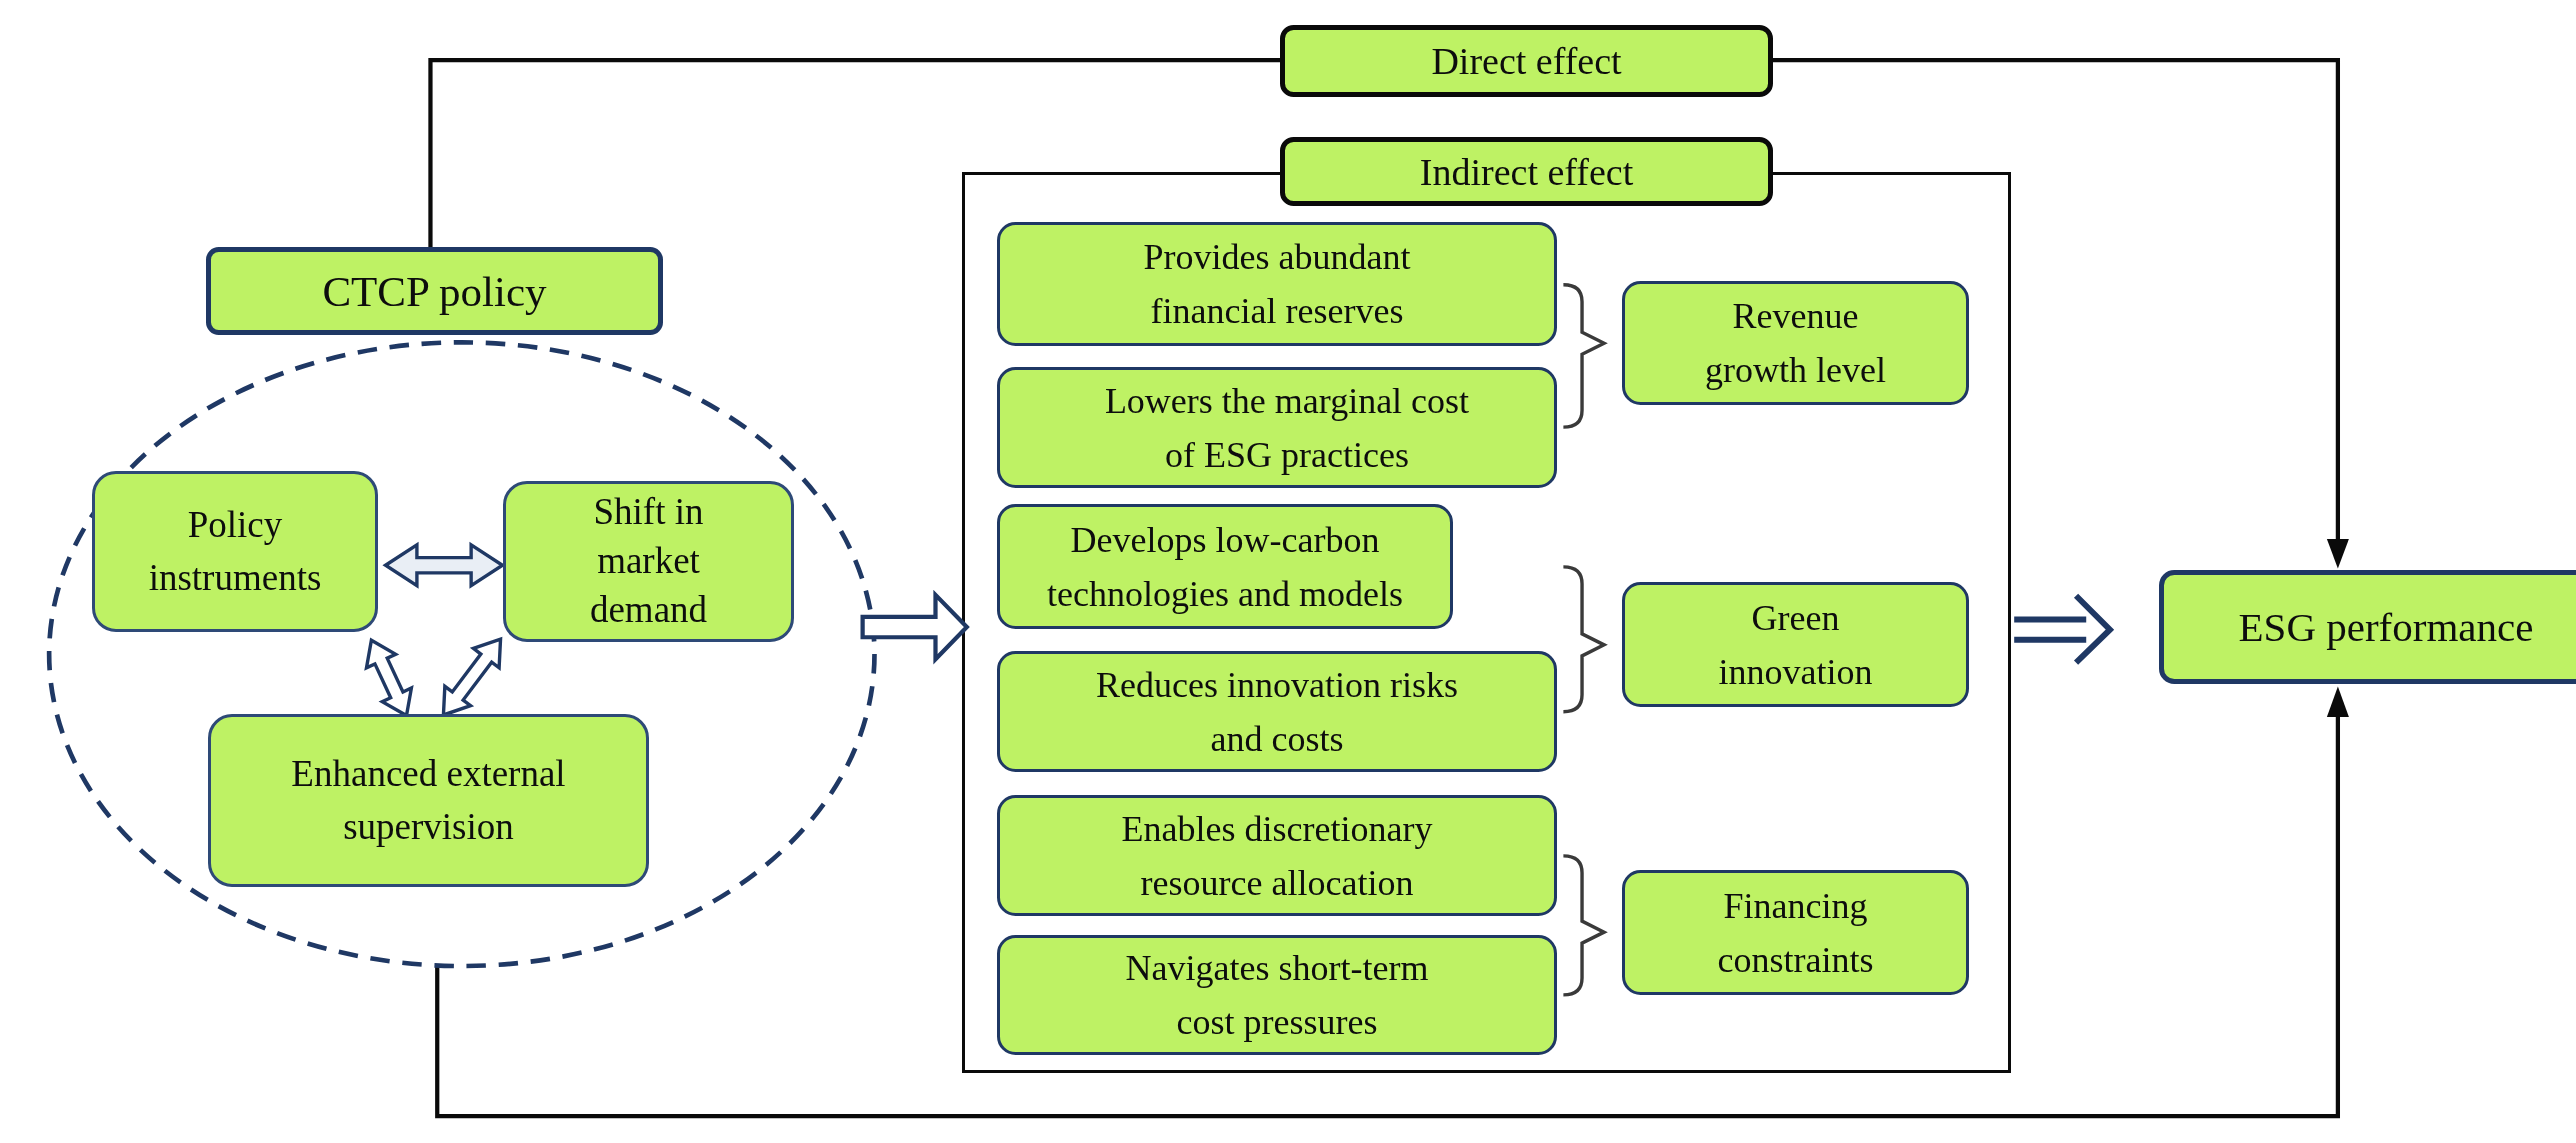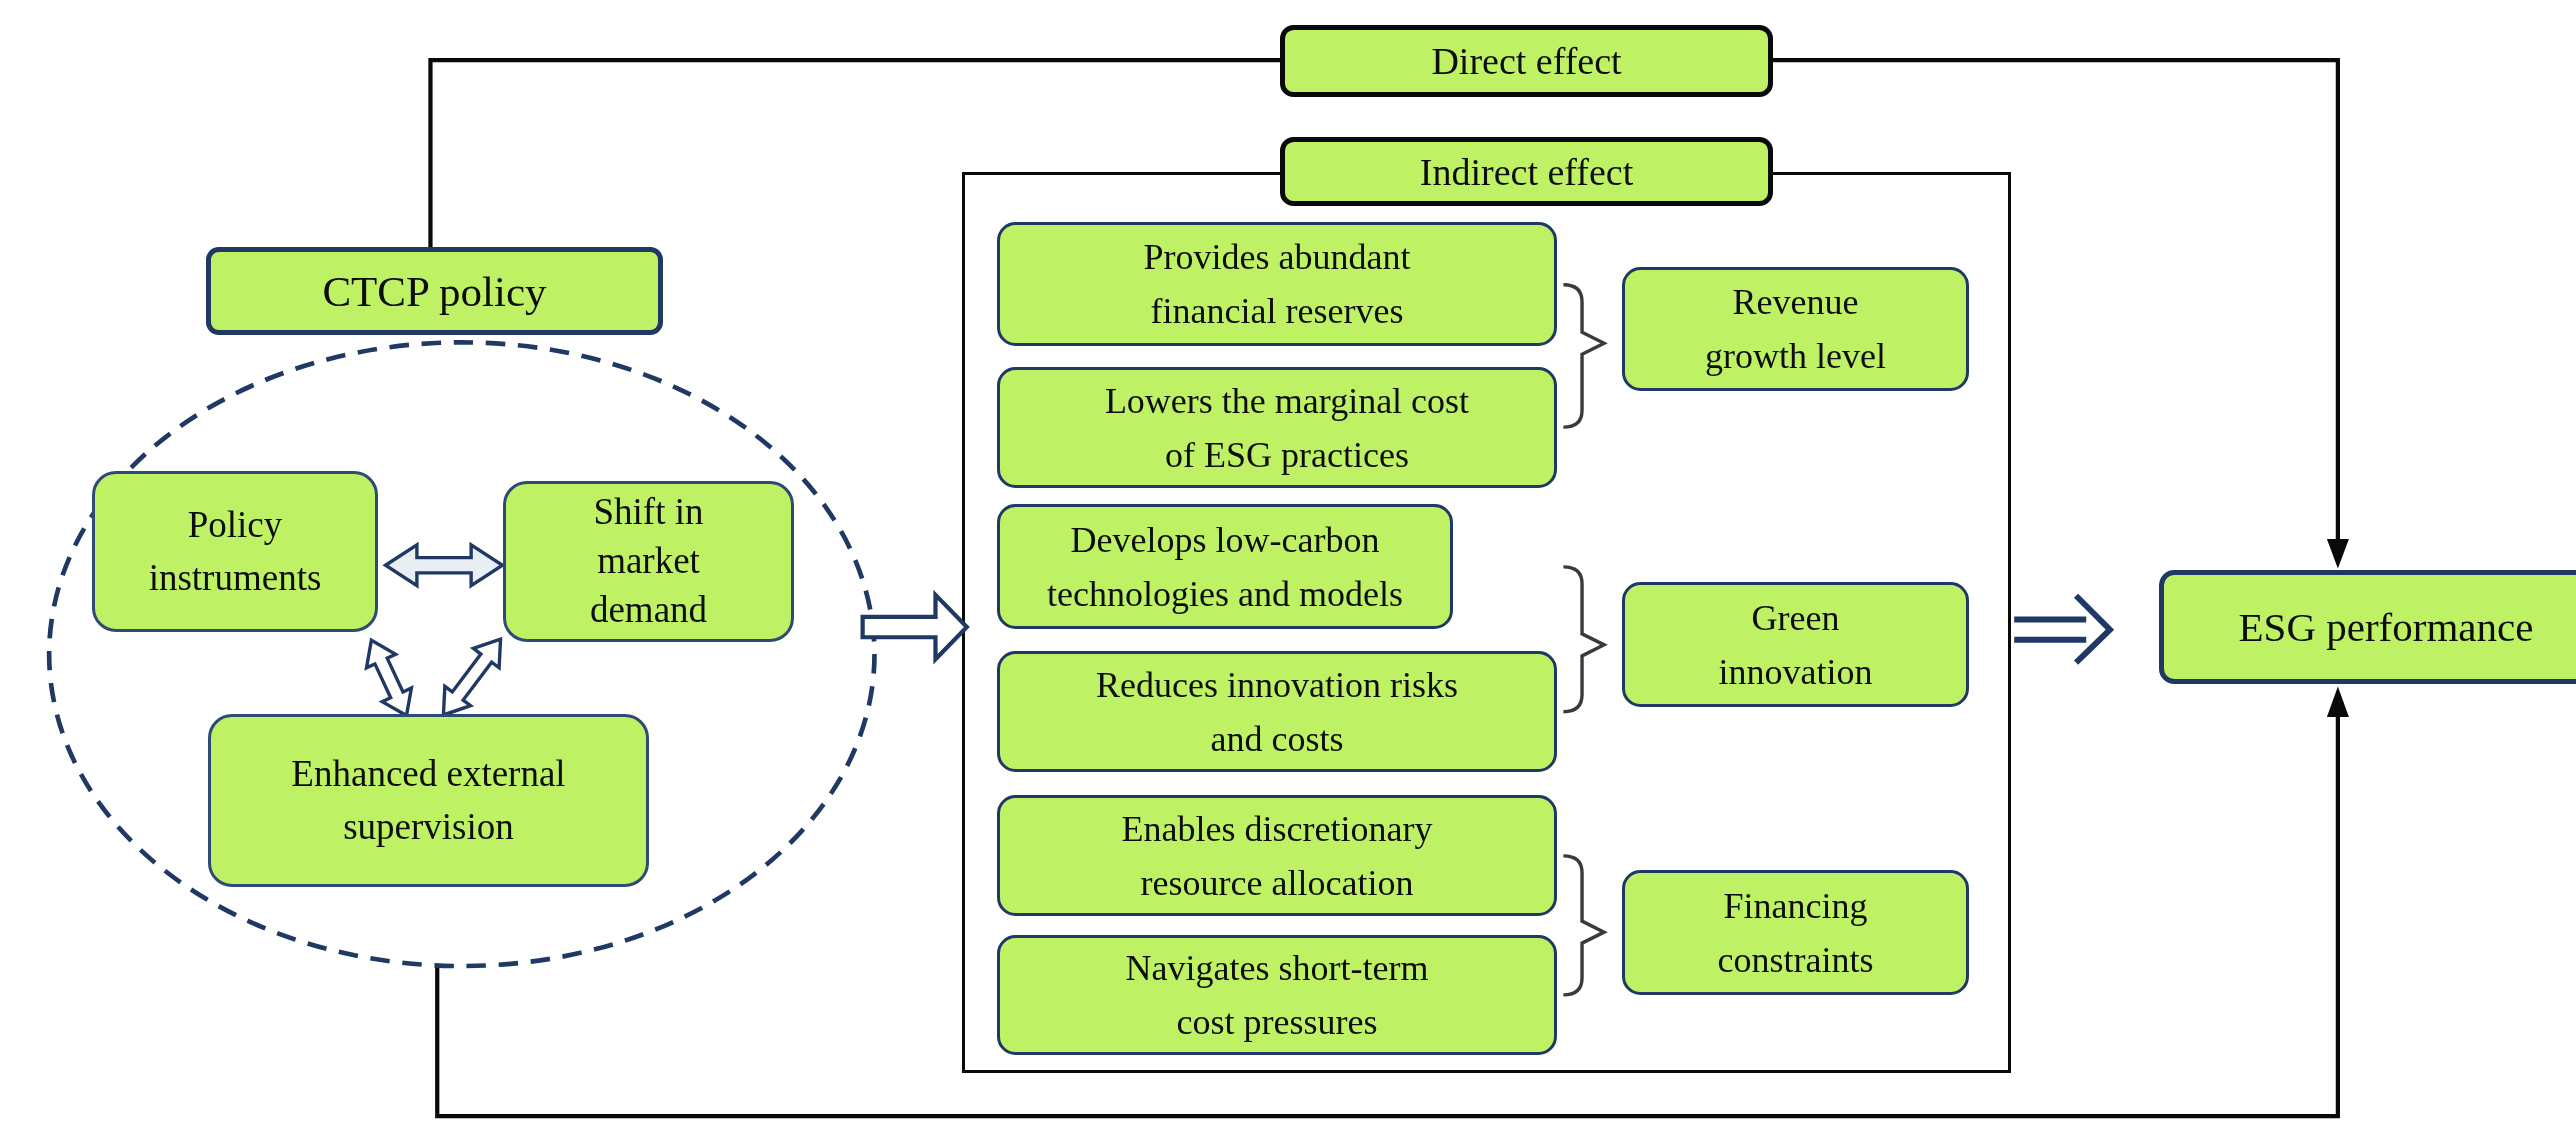--- a/index.html
+++ b/index.html
@@ -99,21 +99,21 @@
   </div>
 
   <div class="box navy" style="left:997px;top:222px;width:560px;height:124px;">
     <span class="ln">Provides abundant</span>
     <span class="ln">financial reserves</span>
   </div>
   <div class="box navy" style="left:997px;top:367px;width:560px;height:121px;padding-left:20px;">
     <span class="ln">Lowers the marginal cost</span>
     <span class="ln">of ESG practices</span>
   </div>
-  <div class="box navy" style="left:1622px;top:267px;width:347px;height:124px;">
+  <div class="box navy" style="left:1622px;top:281px;width:347px;height:124px;">
     <span class="ln">Revenue</span>
     <span class="ln">growth level</span>
   </div>
 
   <div class="box navy" style="left:997px;top:504px;width:456px;height:125px;">
     <span class="ln">Develops low-carbon</span>
     <span class="ln">technologies and models</span>
   </div>
   <div class="box navy" style="left:997px;top:651px;width:560px;height:121px;">
     <span class="ln">Reduces innovation risks</span>

